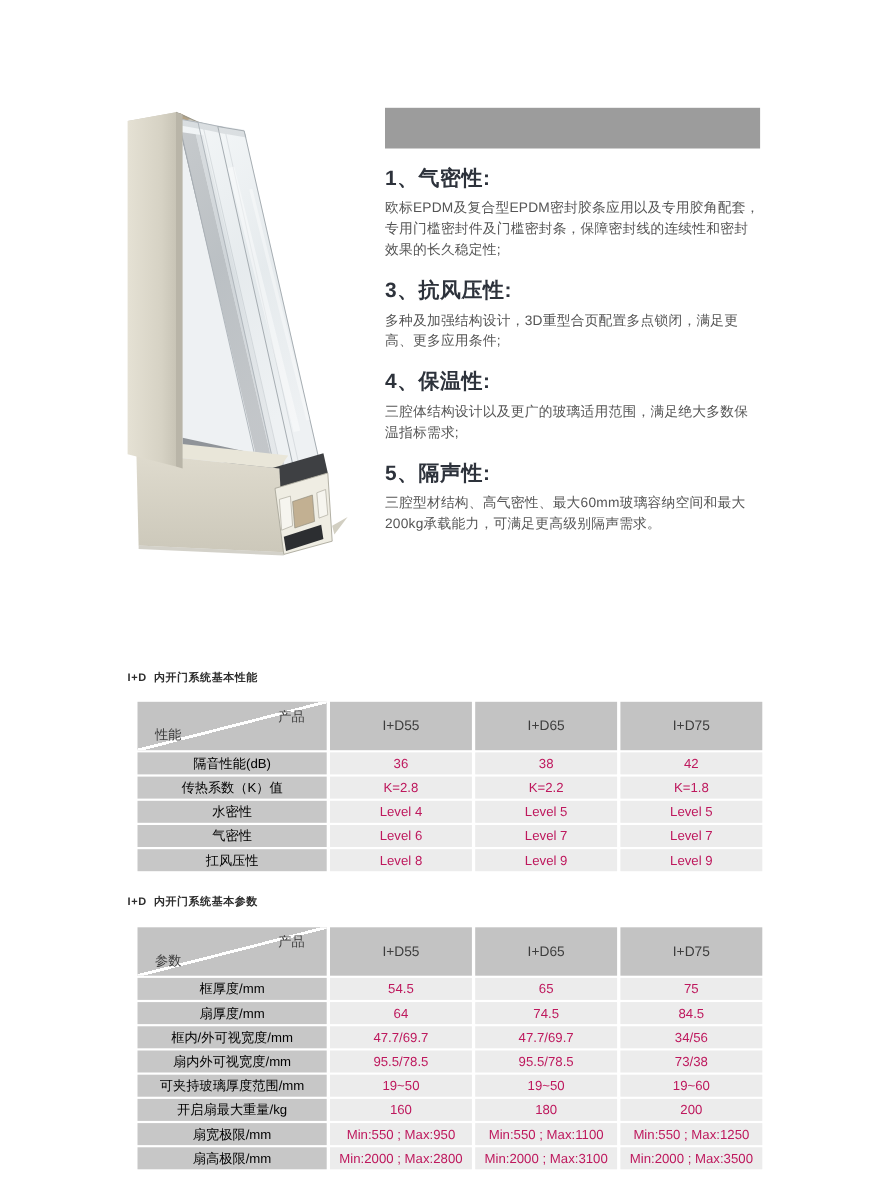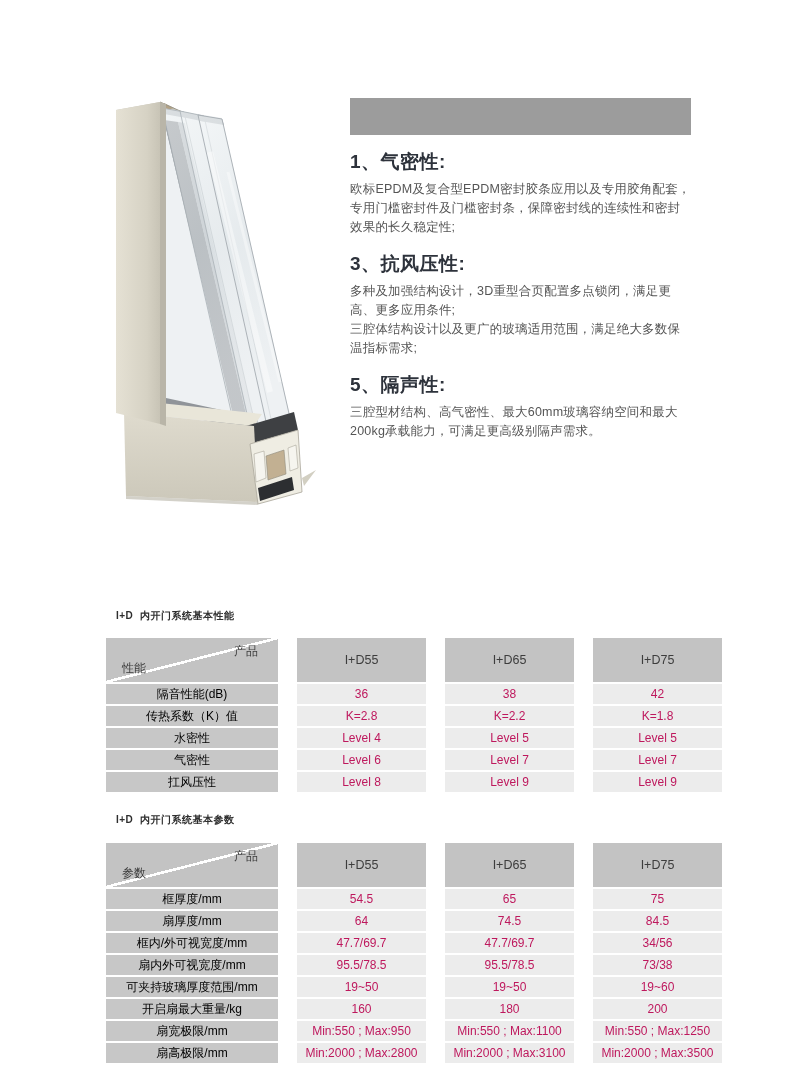--- a/index.html
+++ b/index.html
@@ -24,21 +24,21 @@
   }
   
   .tbl-title{
     position:absolute;left:116px;margin:0;font-size:10px;font-weight:bold;color:#2e2e2e;
     white-space:pre;letter-spacing:.5px;
   }
   #t1-title{top:609px;}
   #t2-title{top:813px;}
   .ptable{
     position:absolute;display:grid;grid-template-columns:172px 129px 129px 129px;
-    gap:2px 19px;left:106px;
+    gap:2px 3px;left:125px;
   }
   #table1{top:638px;}
   #table2{top:843px;}
   .cell{
     display:flex;align-items:center;justify-content:center;
     height:20px;background:#ececec;font-size:12px;color:#be185d;
   }
   .cell.label{background:#c7c7c7;color:#000000;}
   .cell.head{
     height:44px;background:#c3c3c3;color:#3d3d3d;font-size:12.5px;
@@ -127,20 +127,21 @@
     <div class="features">
       <div class="feature">
         <h4>1、气密性:</h4>
         <p>欧标EPDM及复合型EPDM密封胶条应用以及专用胶角配套，专用门槛密封件及门槛密封条，保障密封线的连续性和密封效果的长久稳定性;</p>
       </div>
       <div class="feature">
         <h4>3、抗风压性:</h4>
         <p>多种及加强结构设计，3D重型合页配置多点锁闭，满足更高、更多应用条件;</p>
       </div>
       <div class="feature">
+        <h4>4、保温性:</h4>
         <p>三腔体结构设计以及更广的玻璃适用范围，满足绝大多数保温指标需求;</p>
       </div>
       <div class="feature">
         <h4>5、隔声性:</h4>
         <p>三腔型材结构、高气密性、最大60mm玻璃容纳空间和最大200kg承载能力，可满足更高级别隔声需求。</p>
       </div>
     </div>
   </div>
 
   <h3 class="tbl-title" id="t1-title">I+D  内开门系统基本性能</h3>

